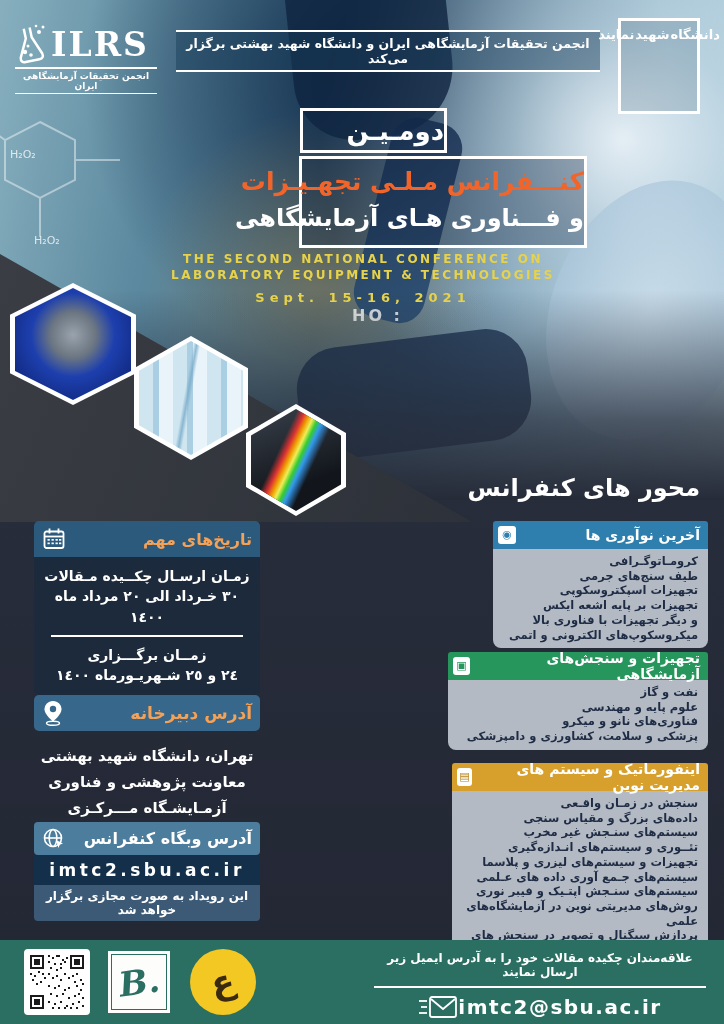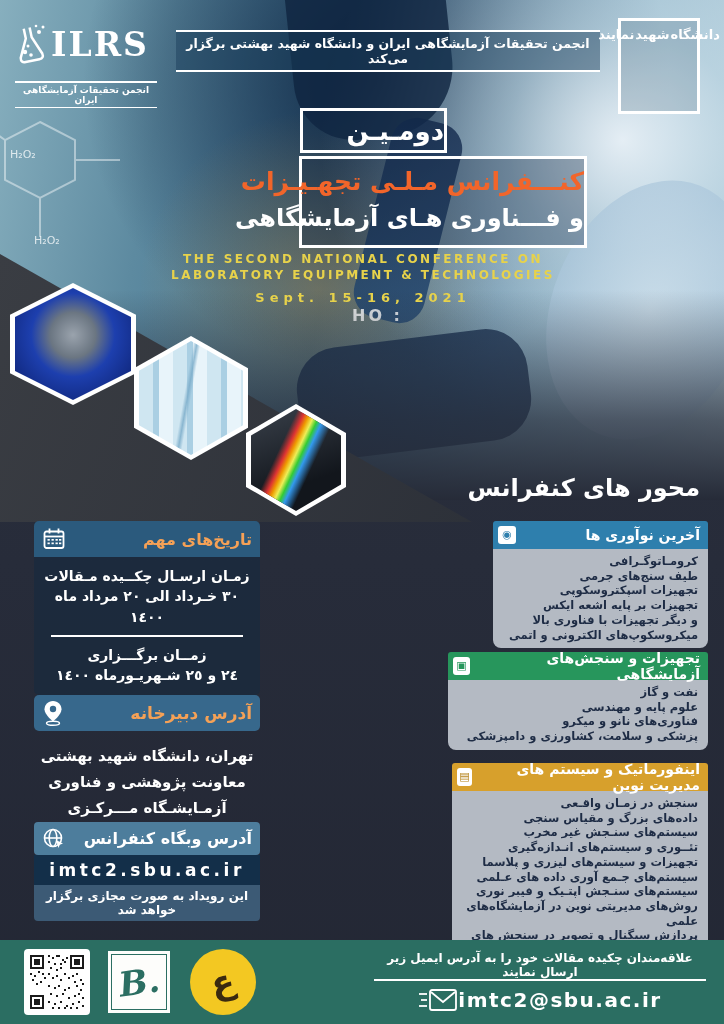--- a/index.html
+++ b/index.html
@@ -36,21 +36,21 @@
   
   .organizer{position:absolute;left:176px;top:30px;width:424px;text-align:center;direction:rtl;
     color:#fff;font-size:12.5px;font-weight:bold;background:rgba(25,60,88,.45);
     border-top:2px solid #fff;border-bottom:2px solid #fff;padding:4px 6px;}
 
   
   .ilrs{position:absolute;left:15px;top:24px;width:142px;color:#fff;}
   .ilrs-row{display:flex;align-items:center;gap:4px;}
   .ilrs-acr{font-family:"DejaVu Serif",serif;font-size:33px;font-weight:bold;letter-spacing:2px;}
   .ilrs-cap{direction:rtl;text-align:center;font-size:9px;font-weight:bold;
-    border-top:2px solid #fff;border-bottom:1px solid #fff;padding:2px 0;margin-top:17px;}
+    border-top:2px solid #fff;border-bottom:1px solid #fff;padding:2px 0;margin-top:3px;}
 
   
   .sbu{position:absolute;right:24px;top:18px;width:82px;height:96px;border:3px solid #fff;
     padding:6px 2px;color:#fff;text-align:center;direction:rtl;
     display:flex;flex-direction:row;justify-content:center;gap:1px;
     background:rgba(40,70,95,.18);}
   .sbu div{font-size:13px;font-weight:bold;line-height:1.2;}
 
   
   .ordinal{position:absolute;left:300px;top:108px;width:147px;height:45px;border:3px solid #fff;
@@ -127,21 +127,21 @@
   .logo-b{position:absolute;left:106px;top:9px;width:66px;height:66px;background:#fdfdfb;
     border:2px solid #2b6e62;box-shadow:inset 0 0 0 3px #fdfdfb,inset 0 0 0 4px #2b6e62;
     display:flex;align-items:center;justify-content:center;}
   .logo-b span{font-family:"DejaVu Serif",serif;font-style:italic;font-weight:bold;font-size:34px;
     color:#2b6e62;transform:rotate(-8deg);}
   .logo-y{position:absolute;left:190px;top:9px;width:66px;height:66px;border-radius:50%;
     background:#f3c822;display:flex;align-items:center;justify-content:center;}
   .logo-y span{font-size:34px;font-weight:bold;color:#3a2a10;transform:rotate(-10deg);}
   .ftext{position:absolute;right:18px;top:11px;width:332px;text-align:center;color:#fff;}
   .finstr{direction:rtl;font-size:12px;font-weight:bold;border-bottom:2px solid #fff;
-    margin-bottom:7px;}
+    padding-bottom:7px;margin-bottom:7px;}
   .femail-row{display:flex;align-items:center;justify-content:center;gap:0;direction:ltr;}
   .femail{font-size:20px;font-weight:bold;letter-spacing:1.5px;}
 </style>
 </head>
 <body>
 
 <div class="poster">
 
   <div class="photo">
     <div class="scope-head"></div>

